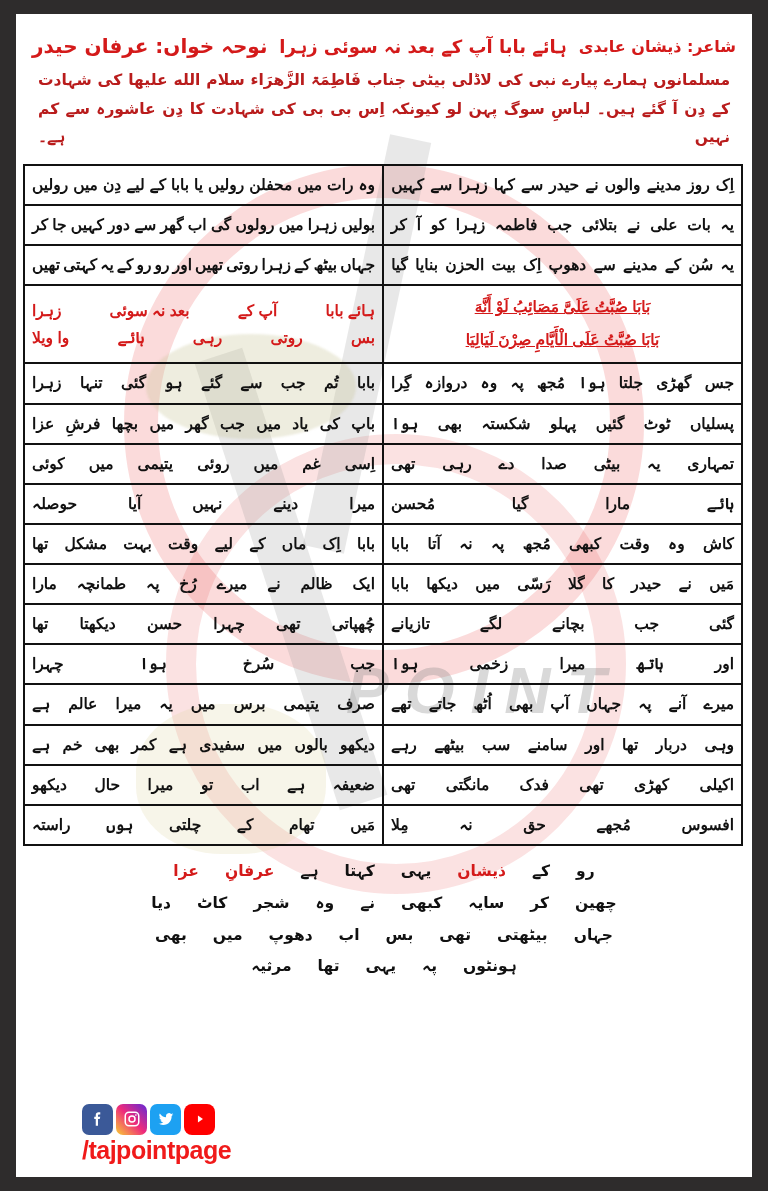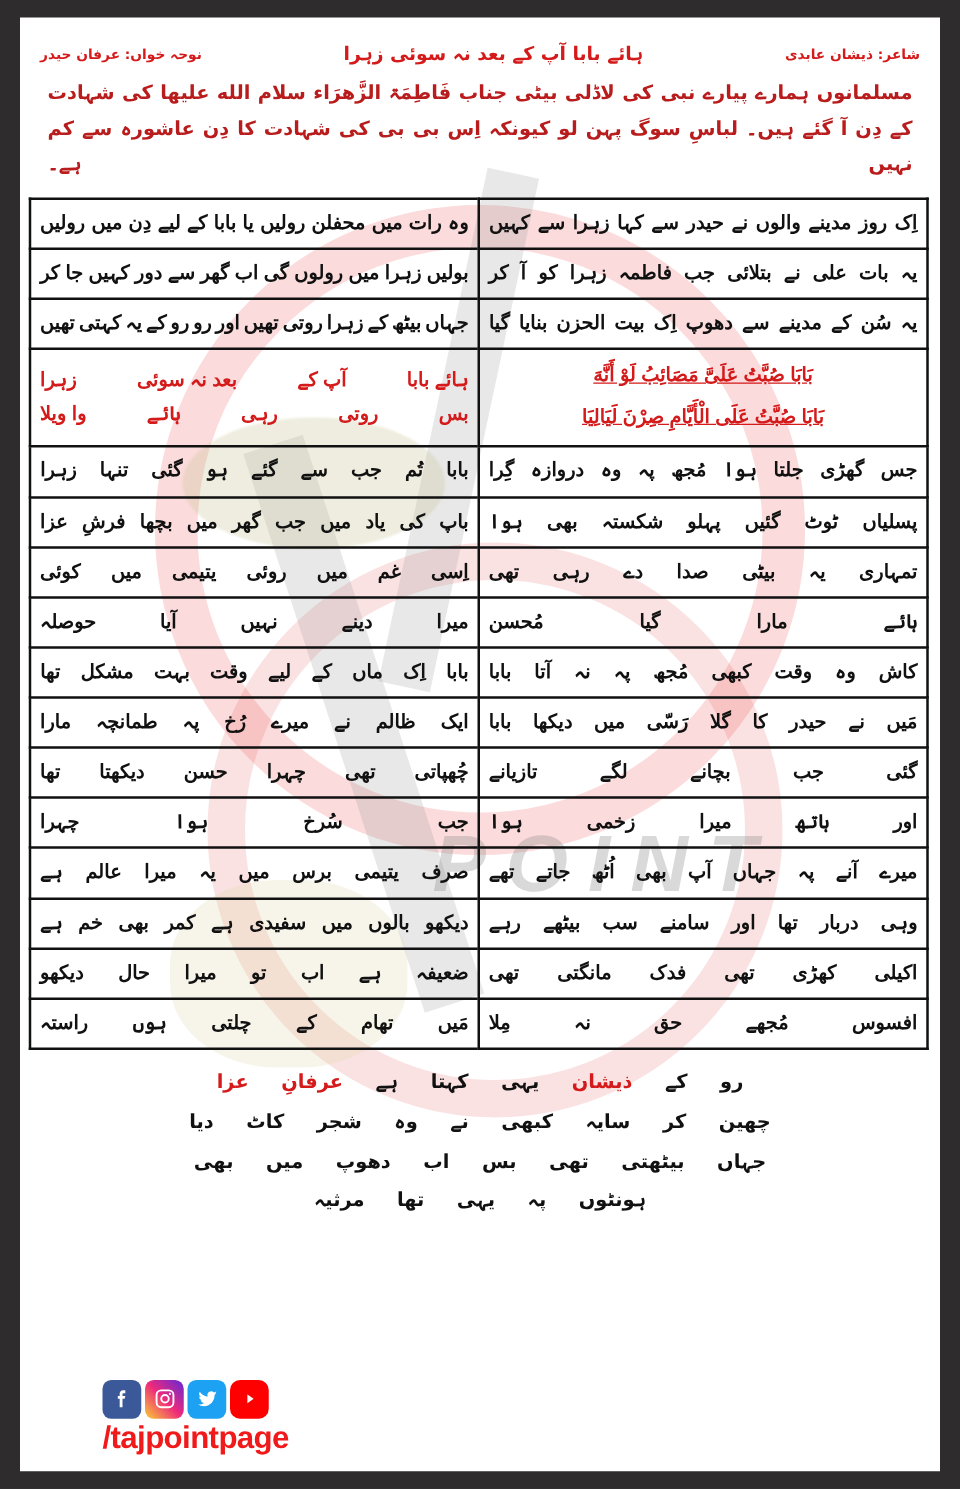--- a/index.html
+++ b/index.html
@@ -105,23 +105,23 @@
     display: flex;
     justify-content: space-between;
     align-items: center;
     color: #d41a1a;
     font-weight: bold;
     font-size: 15px;
     padding: 20px 16px 2px 16px;
     direction: rtl;
   }
   #credits > div { white-space: nowrap; }
-  #credit-poet  { font-size: 11px; }
-  #credit-title { font-size: 15px; }
-  #credit-reciter { font-size: 11px; }
+  #credit-poet  { font-size: 16px; }
+  #credit-title { font-size: 18px; }
+  #credit-reciter { font-size: 20px; }
 
   
   #intro {
     padding: 6px 22px 8px 22px;
     color: #b91c1c;
     font-size: 15.5px;
     line-height: 1.85;
     text-align: justify;
     text-align-last: justify;
     direction: rtl;

